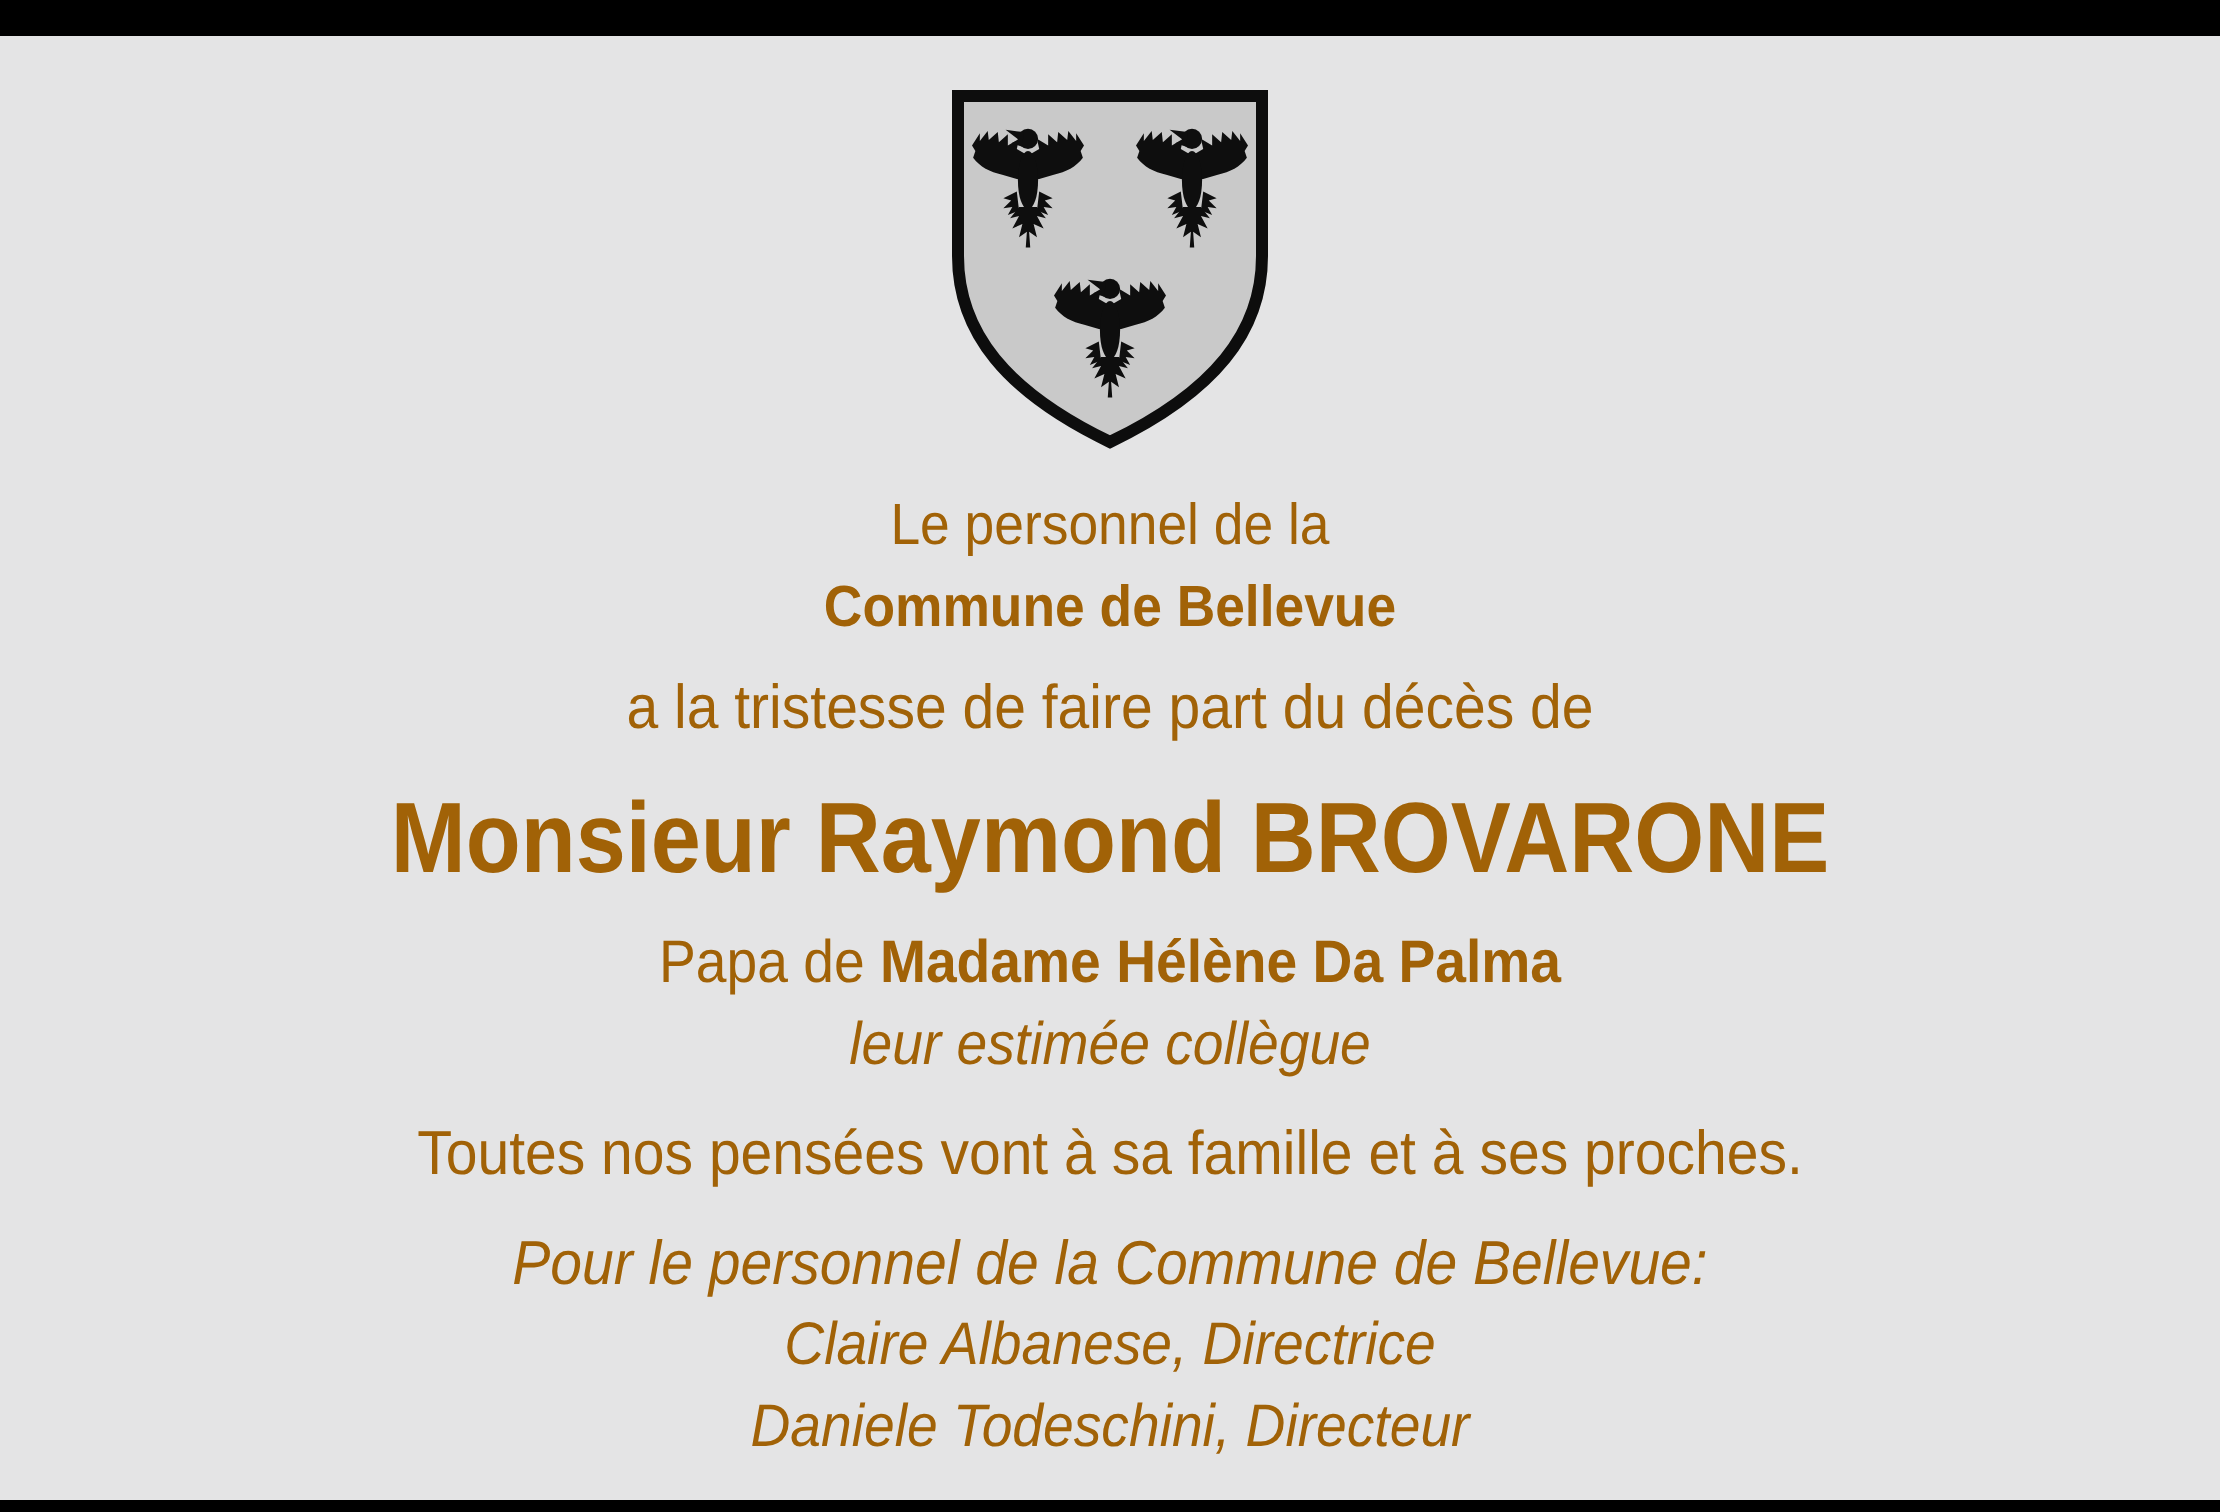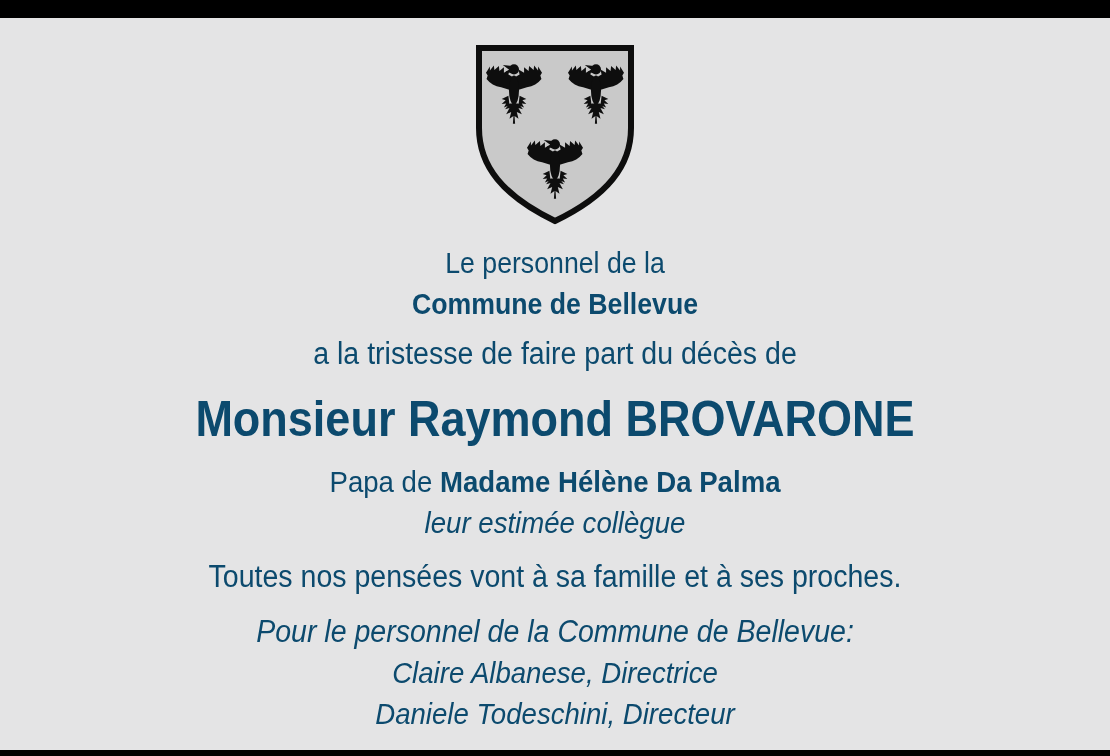--- a/index.html
+++ b/index.html
@@ -6,21 +6,21 @@
   body {
     font-family: "Liberation Sans", "DejaVu Sans", sans-serif;
     background: #000;
   }
   .stage {
     position: relative;
     width: 1110px;
     height: 756px;
     background: #e4e4e5;
     overflow: hidden;
-    color: #0c4a6e;
+    color: #a16207;
   }
   .bar {
     position: absolute;
     left: 0;
     width: 100%;
     background: #000000;
   }
   .bar.top { top: 0; height: 18px; }
   .bar.bottom { bottom: 0; height: 6px; }
 

